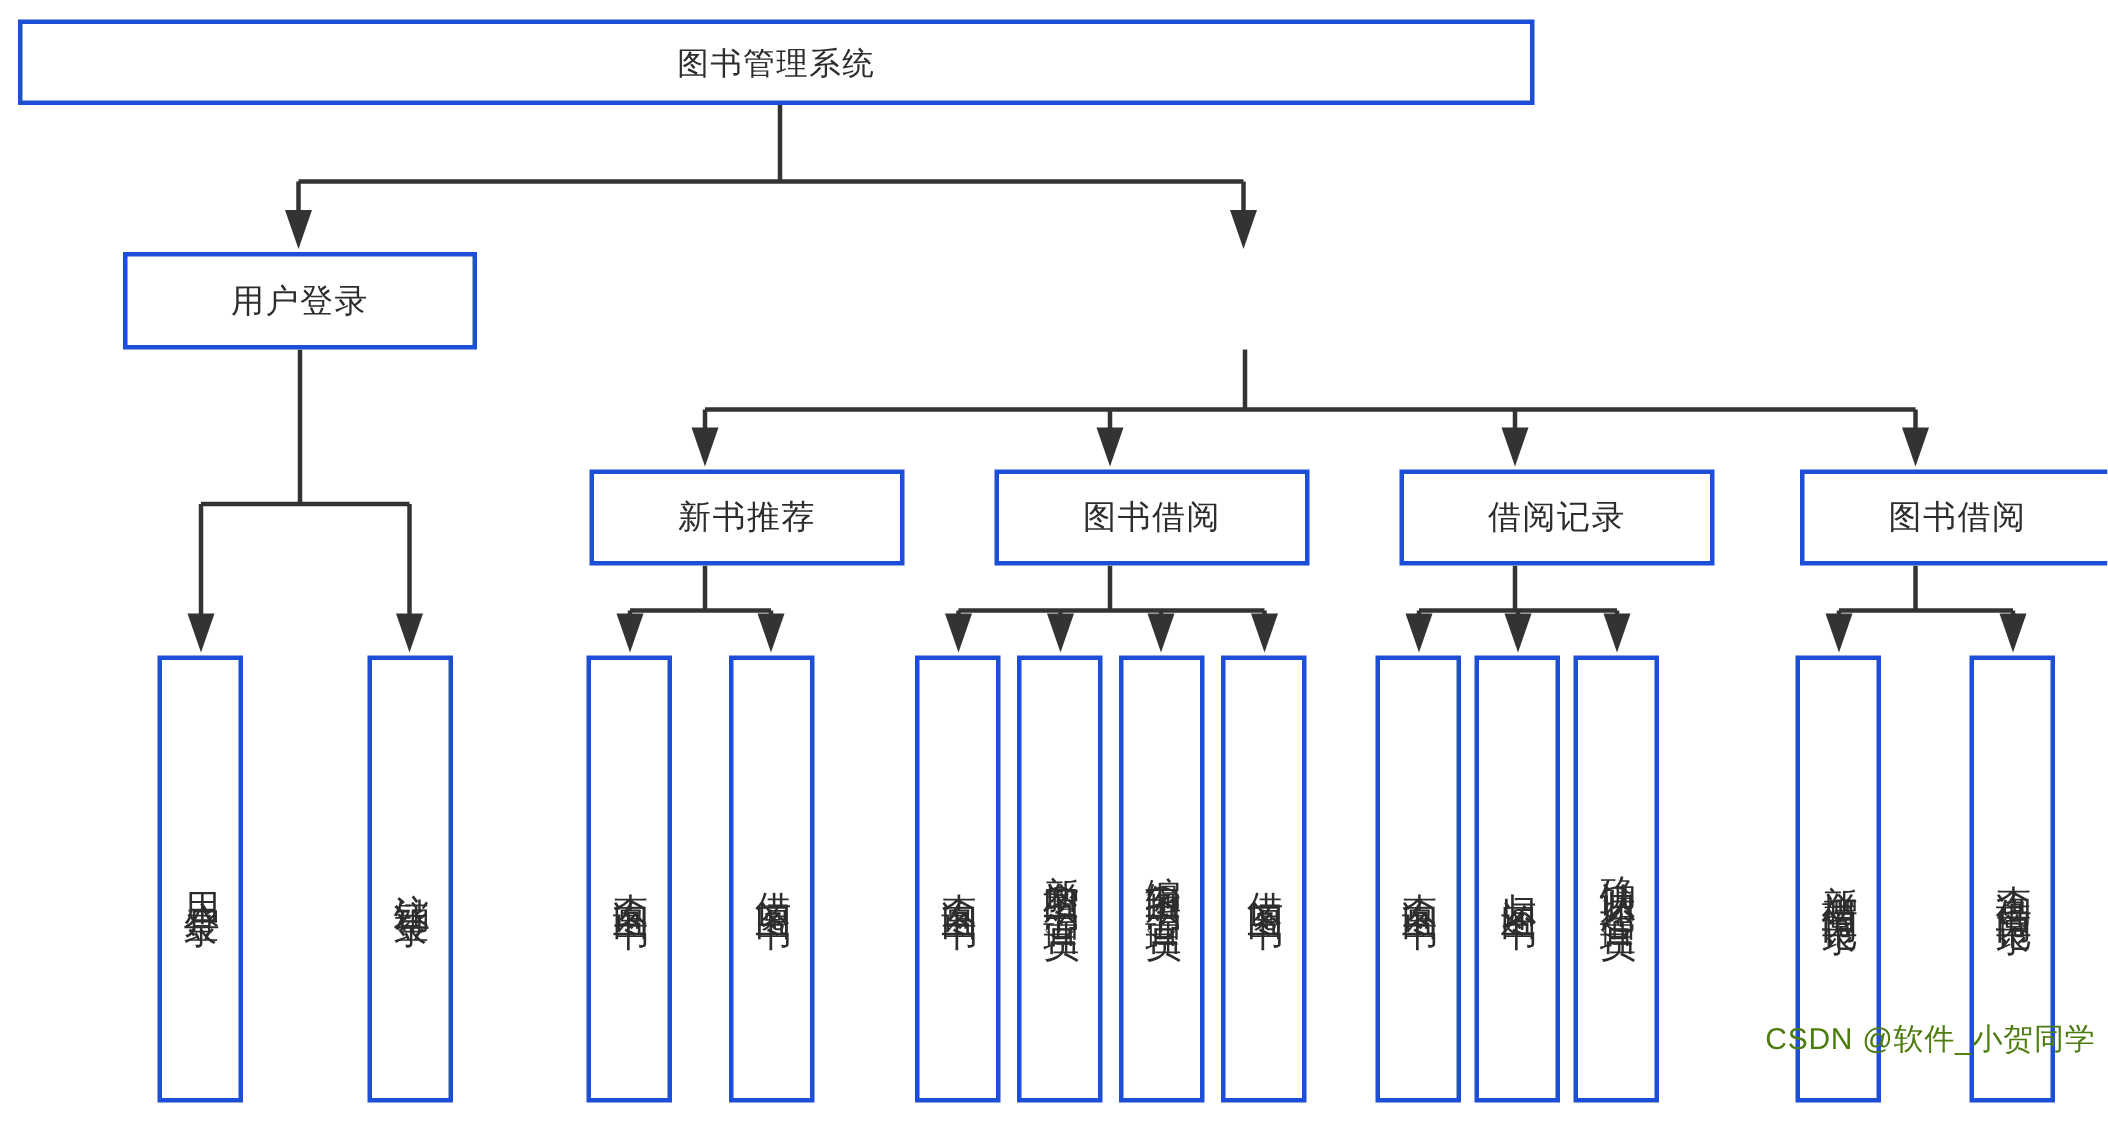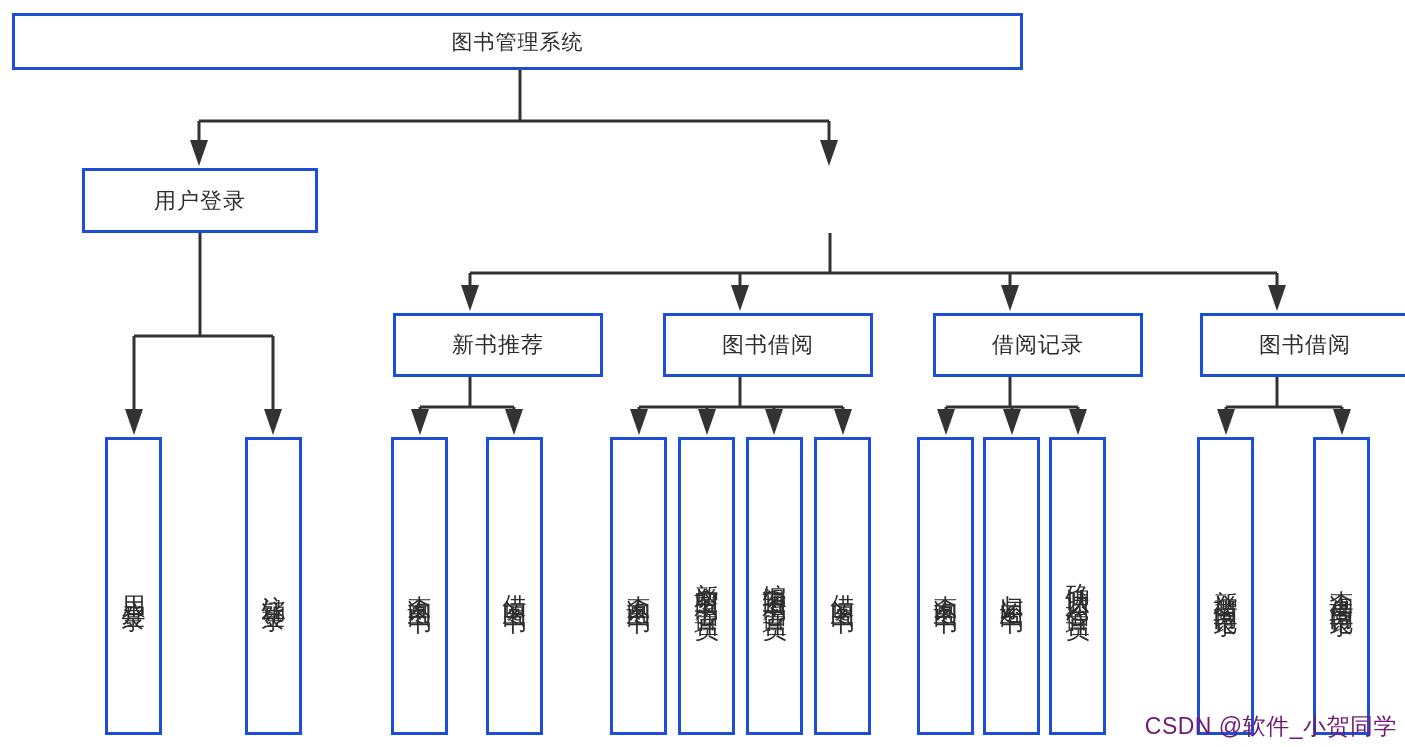--- a/index.html
+++ b/index.html
@@ -48,24 +48,24 @@
     writing-mode: vertical-rl;
     text-orientation: mixed;
     font-size: 24px;
     letter-spacing: 5px;
     line-height: 1;
     white-space: nowrap;
   }
   .watermark {
     position: absolute;
     right: 8px;
-    top: 711px;
-    font-size: 23px;
+    top: 679px;
+    font-size: 20px;
     letter-spacing: 0.5px;
-    color: #701a75;
+    color: #4d7c0f;
     white-space: nowrap;
   }
 </style>
 </head>
 <body>
 
 <div class="canvas">
 
   <svg class="connectors" width="1405" height="747" viewBox="0 0 1405 747" fill="none" stroke="#333333" stroke-width="3">
 

